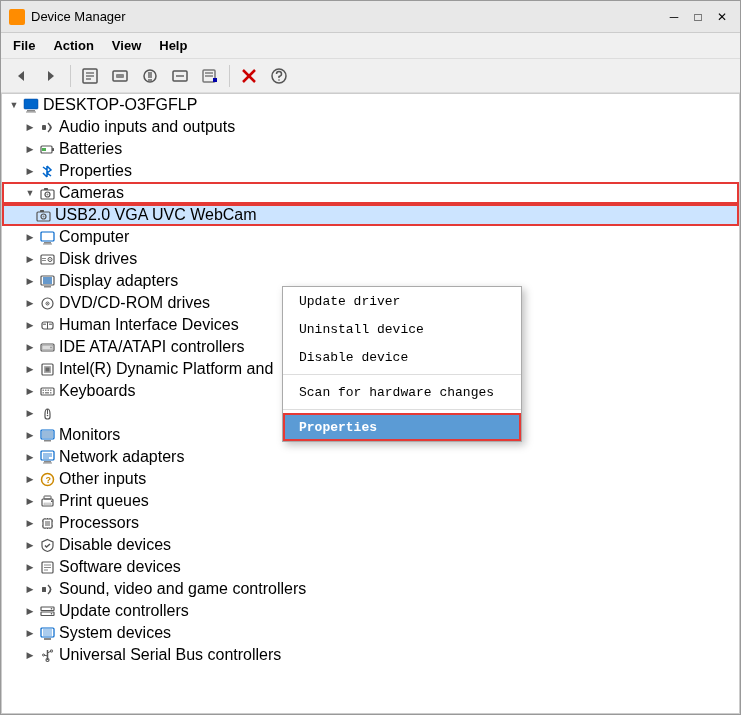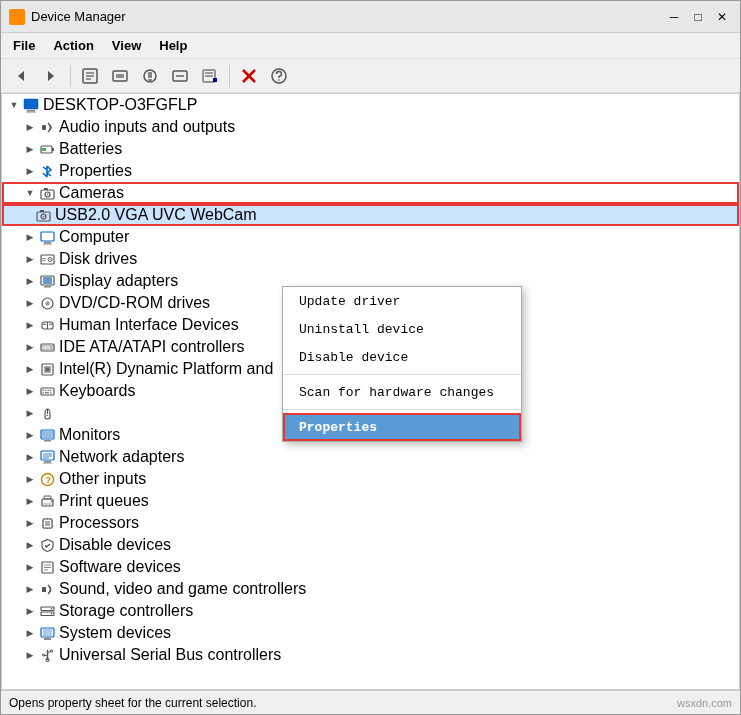--- a/index.html
+++ b/index.html
@@ -609,21 +609,21 @@
       <div class="tree-item level-1">
         <div class="tree-expand">▶</div>
         <div class="tree-icon">
           <svg width="15" height="15" viewBox="0 0 15 15">
             <rect x="1" y="3" width="13" height="3.5" rx="0.5" fill="none" stroke="#555" stroke-width="1.2"></rect>
             <rect x="1" y="8" width="13" height="3.5" rx="0.5" fill="none" stroke="#555" stroke-width="1.2"></rect>
             <circle cx="11.5" cy="4.75" r="0.8" fill="#555"></circle>
             <circle cx="11.5" cy="9.75" r="0.8" fill="#555"></circle>
           </svg>
         </div>
-        <span class="tree-label">Storage controllers</span>
+        <span class="tree-label">Update controllers</span>
       </div>
 
       <div class="tree-item level-1">
         <div class="tree-expand">▶</div>
         <div class="tree-icon">
           <svg width="15" height="15" viewBox="0 0 15 15">
             <rect x="1" y="2" width="13" height="9" rx="1" fill="none" stroke="#0066cc" stroke-width="1.2"></rect>
             <rect x="4" y="12" width="7" height="2" fill="#888"></rect>
             <rect x="3" y="3" width="9" height="7" fill="#aaccee"></rect>
           </svg>
@@ -652,19 +652,14 @@
         <div class="ctx-item">Disable device</div>
         <div class="ctx-sep"></div>
         <div class="ctx-item">Scan for hardware changes</div>
         <div class="ctx-sep"></div>
         <div class="ctx-item highlighted">Properties</div>
       </div>
 
     </div>
   </div>
 
-  <div class="status-bar">
-    <span>Opens property sheet for the current selection.</span>
-    <span style="flex:1"></span>
-    <span style="color:#999; font-size:11px;">wsxdn.com</span>
-  </div>
 
 </div>
 
 </body></html>

